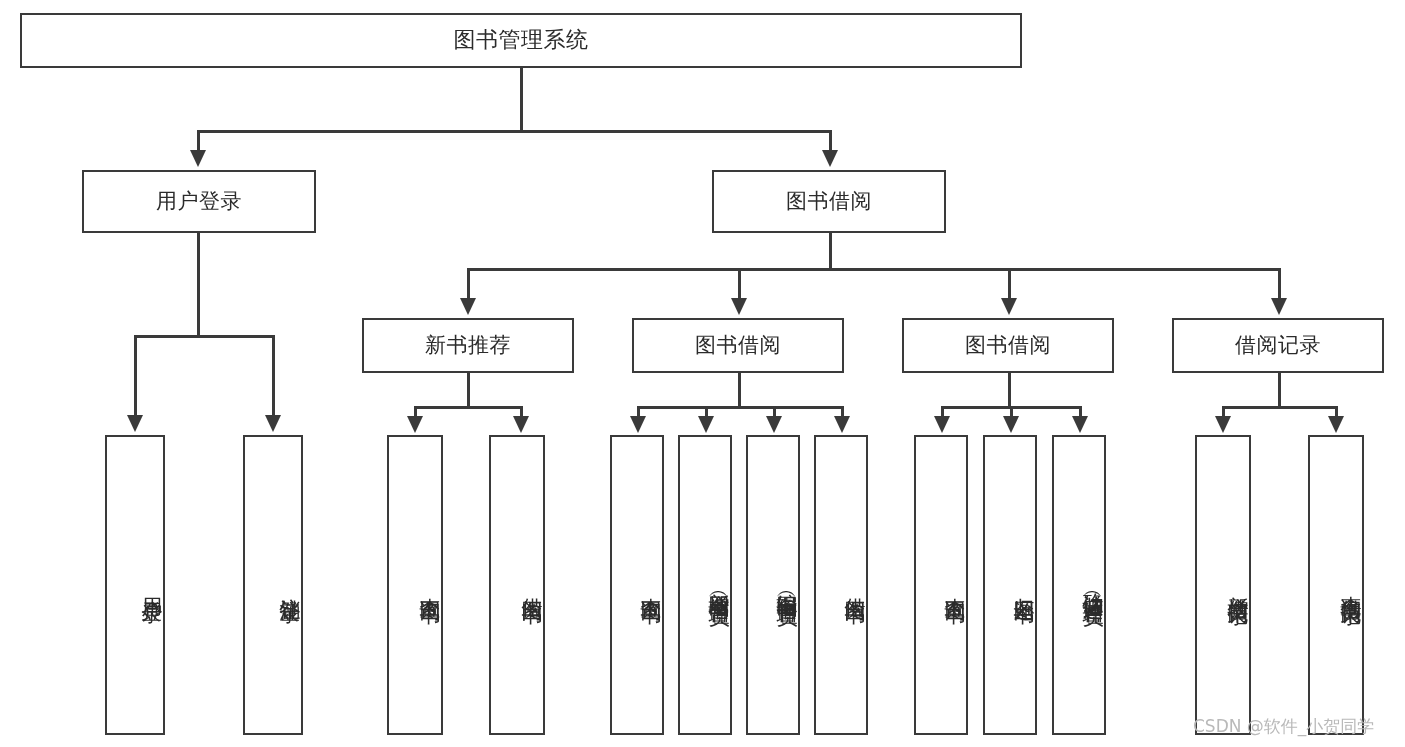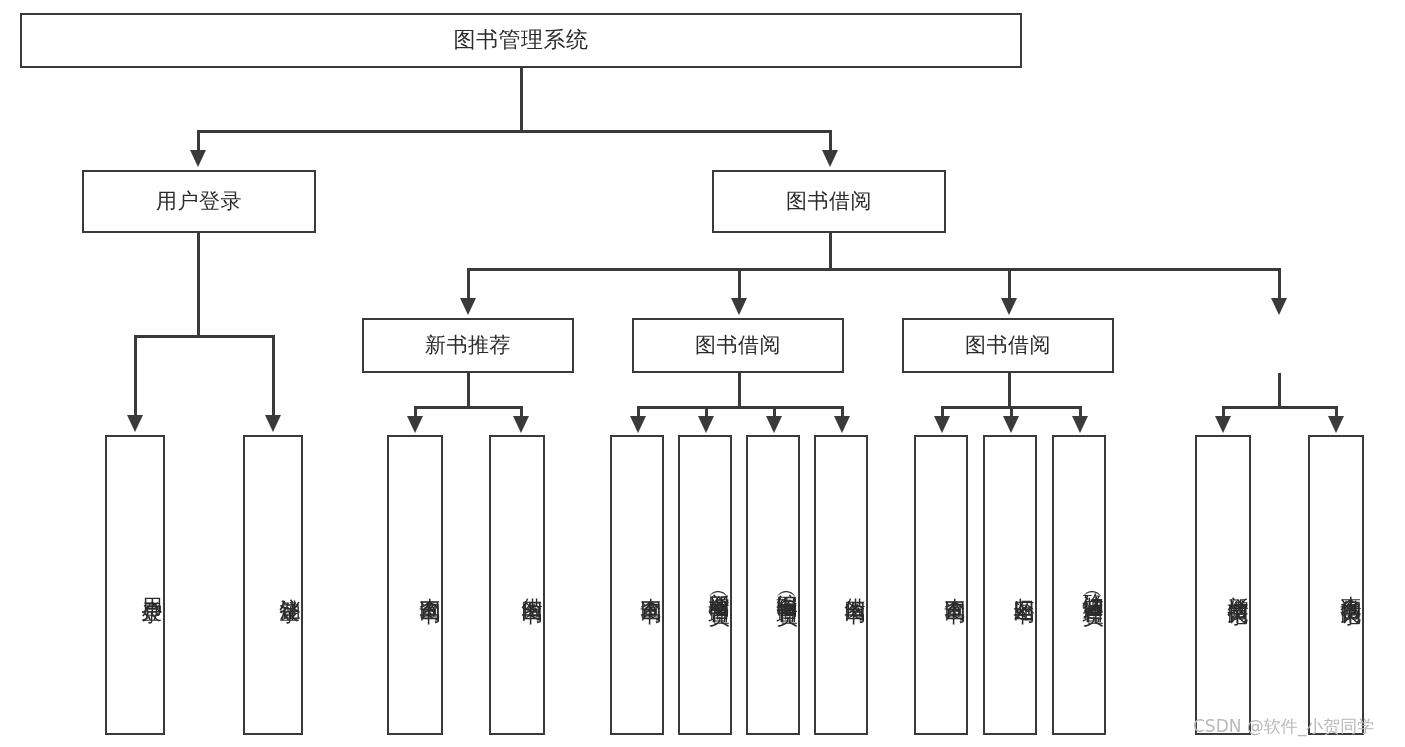--- a/index.html
+++ b/index.html
@@ -133,20 +133,23 @@
   <div class="arrow" style="left:1271px; top:298px;"></div>
 
   <div class="node h" style="left:362px; top:318px; width:212px; height:55px;">
     <span>新书推荐</span>
   </div>
   <div class="node h" style="left:632px; top:318px; width:212px; height:55px;">
     <span>图书借阅</span>
   </div>
   <div class="node h" style="left:902px; top:318px; width:212px; height:55px;">
     <span>图书借阅</span>
+  </div>
+  <div class="node h" style="left:1172px; top:318px; width:212px; height:55px;">
+    <span>借阅记录</span>
   </div>
 
   <div class="vline" style="left:467px; top:373px; height:35px;"></div>
   <div class="hline" style="left:414px; top:406px; width:106px;"></div>
   <div class="vline" style="left:414px; top:406px; height:12px;"></div>
   <div class="arrow" style="left:407px; top:416px;"></div>
   <div class="vline" style="left:520px; top:406px; height:12px;"></div>
   <div class="arrow" style="left:513px; top:416px;"></div>
 
   <div class="node v" style="left:387px; top:435px; width:56px; height:300px;">

